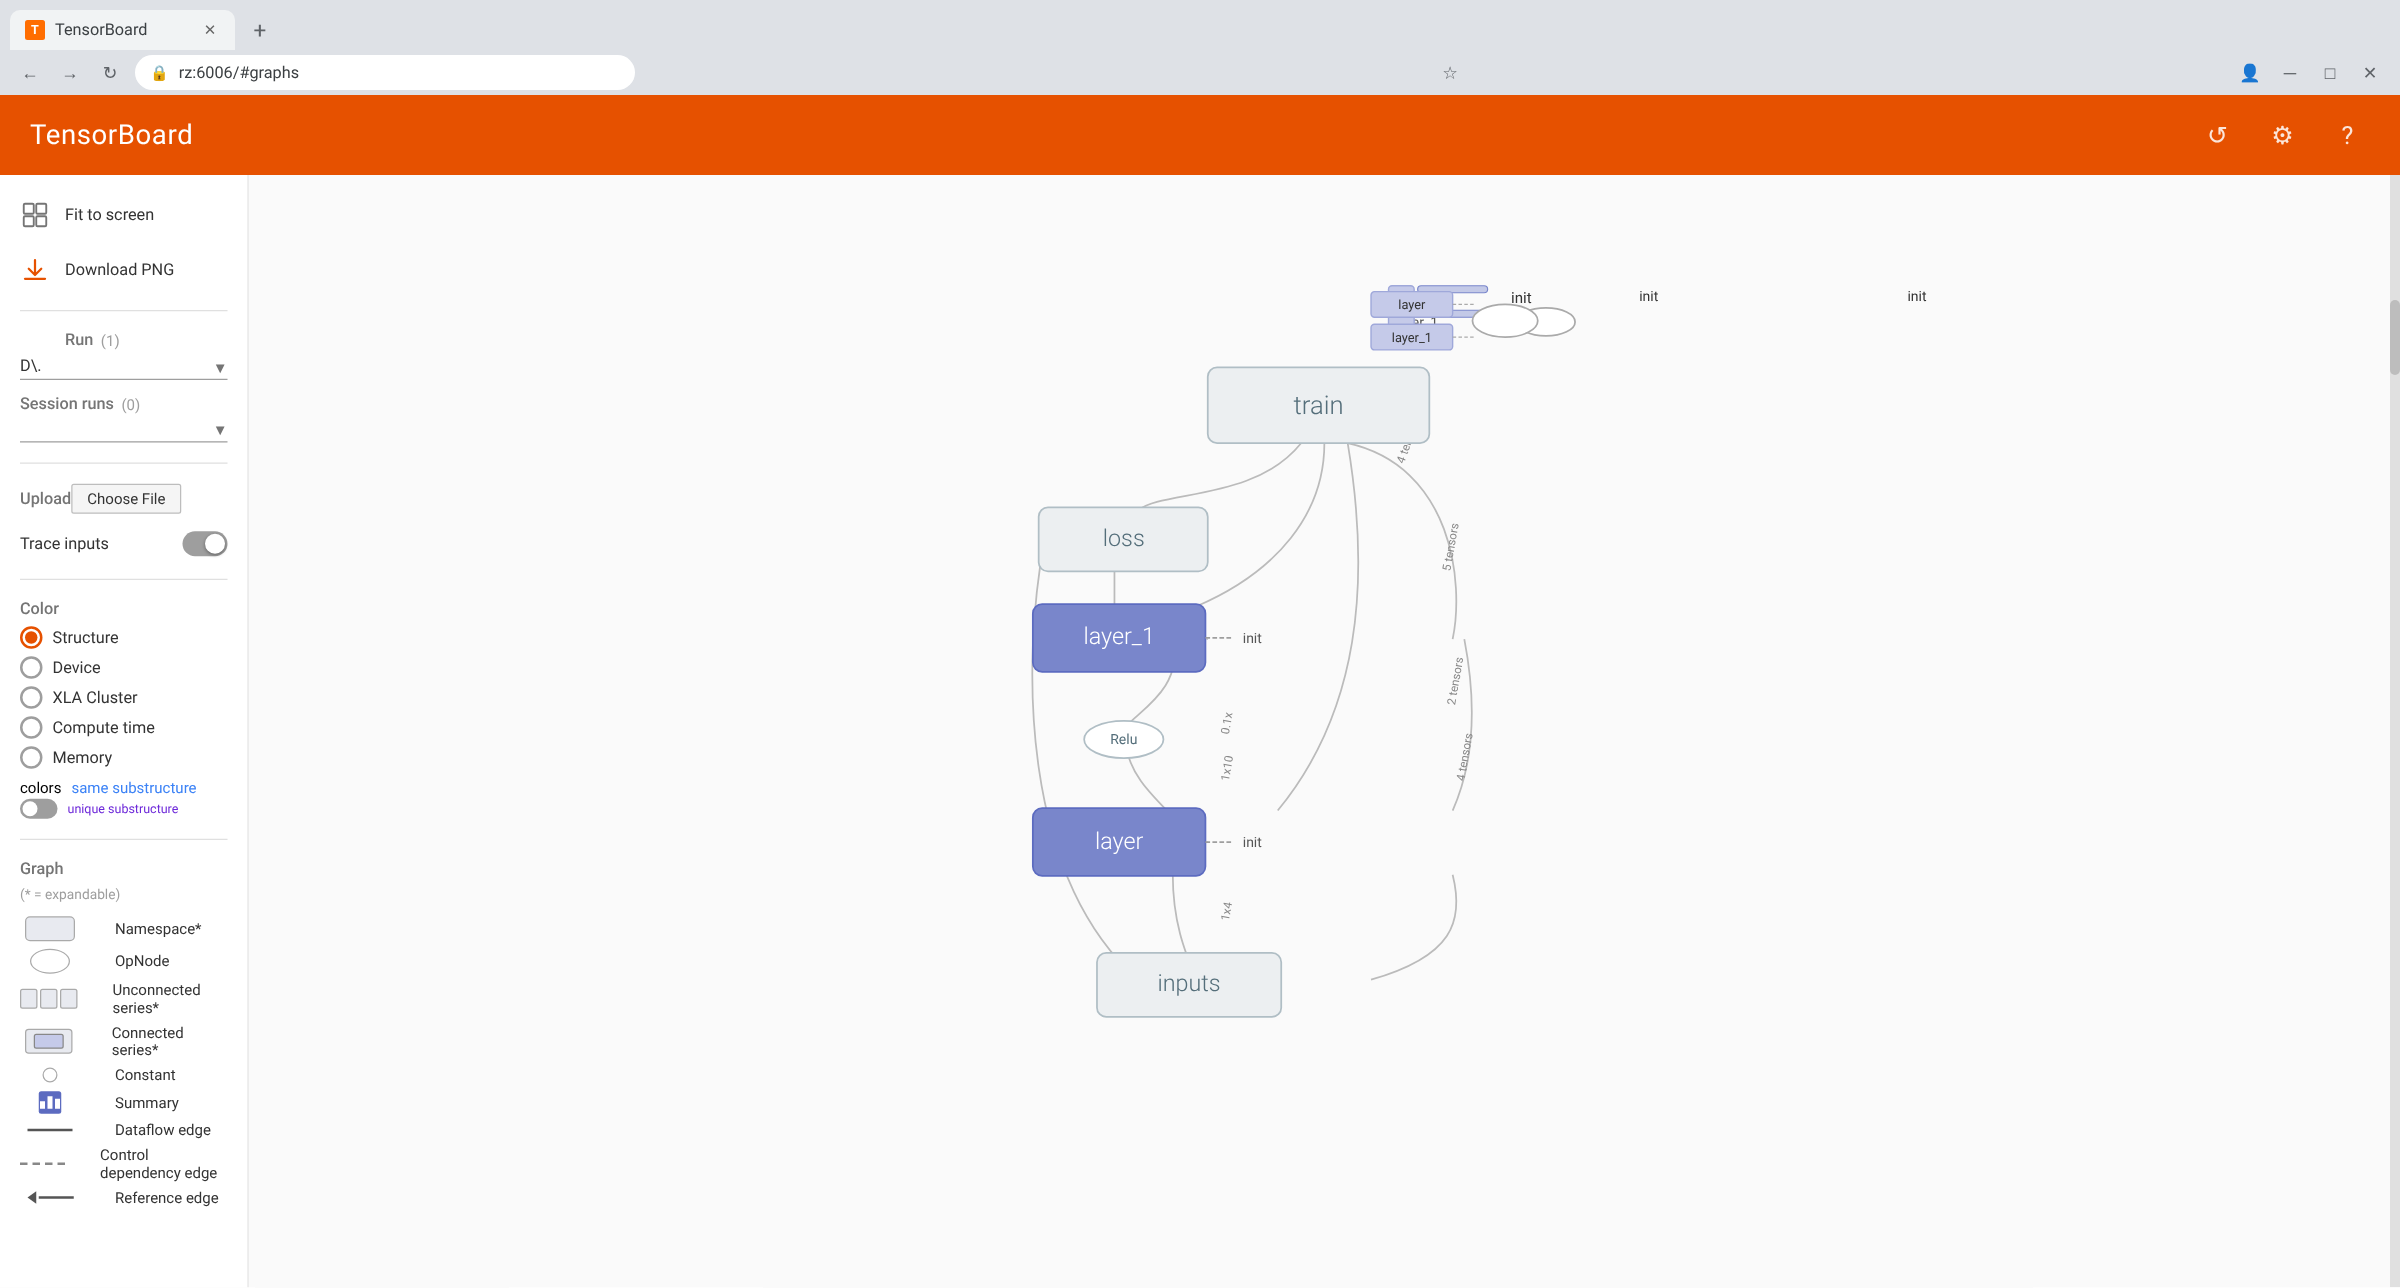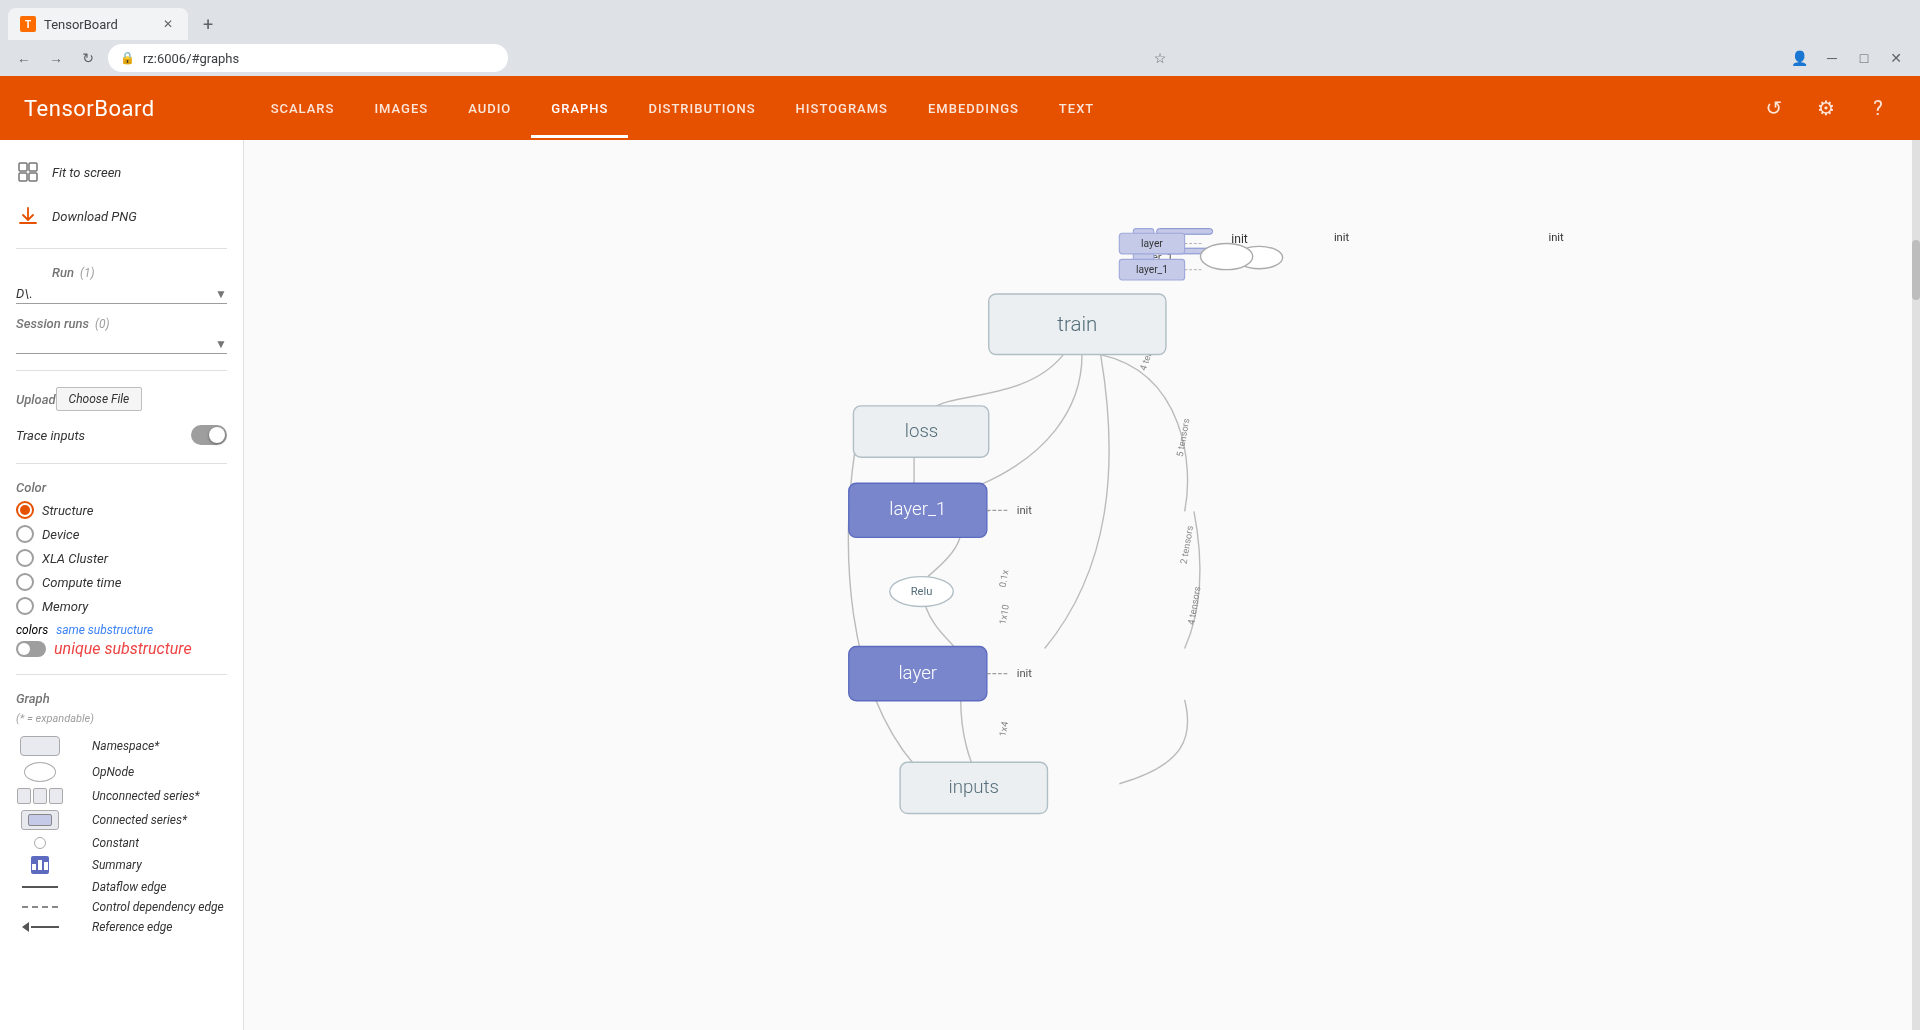--- a/index.html
+++ b/index.html
@@ -151,32 +151,31 @@
 
     
     .main-content {
       display: flex;
       flex: 1;
       overflow: hidden;
     }
 
     
     .sidebar {
-      width: 244px;
+      width: 199px;
       background: #fff;
       border-right: 1px solid #e0e0e0;
       padding: 16px;
       display: flex;
       flex-direction: column;
       gap: 12px;
       overflow-y: auto;
       font-size: 13px;
       color: #333;
       flex-shrink: 0;
-      font-style: italic;
     }
     .sidebar-action {
       display: flex;
       align-items: center;
       gap: 12px;
       cursor: pointer;
       padding: 4px 0;
     }
     .action-icon {
       width: 24px; height: 24px;
@@ -450,30 +449,20 @@
       <div class="chrome-action-btn">□</div>
       <div class="chrome-action-btn">✕</div>
     </div>
   </div>
 </div>
 
 <div class="app">
 
   <div class="topnav">
     <span class="app-title">TensorBoard</span>
-    <div class="nav-items">
-      <div class="nav-item">SCALARS</div>
-      <div class="nav-item">IMAGES</div>
-      <div class="nav-item">AUDIO</div>
-      <div class="nav-item active">GRAPHS</div>
-      <div class="nav-item">DISTRIBUTIONS</div>
-      <div class="nav-item">HISTOGRAMS</div>
-      <div class="nav-item">EMBEDDINGS</div>
-      <div class="nav-item">TEXT</div>
-    </div>
     <div class="nav-right">
       <div class="nav-icon-btn">↺</div>
       <div class="nav-icon-btn">⚙</div>
       <div class="nav-icon-btn">?</div>
     </div>
   </div>
 
   <div class="main-content">
 
     <div class="sidebar">
@@ -575,21 +564,21 @@
           </div>
         </div>
         <div class="colors-row" style="margin-top:8px;">
           <span class="colors-label">colors</span>
           <span style="font-size:12px;color:#3b82f6;">same substructure</span>
         </div>
         <div class="color-swatch-row">
           <div class="toggle-small">
             <div class="toggle-small-knob"></div>
           </div>
-          <span style="font-size:16px;color:#ef4444;">unique substructure</span>
+          <span style="font-size:10px;color:#6d28d9;">unique substructure</span>
         </div>
       </div>
 
       <div class="divider"></div>
 
       <div class="graph-section">
         <div class="section-title">Graph</div>
         <div class="graph-subtitle">(* = expandable)</div>
 
         <div class="legend-item">

